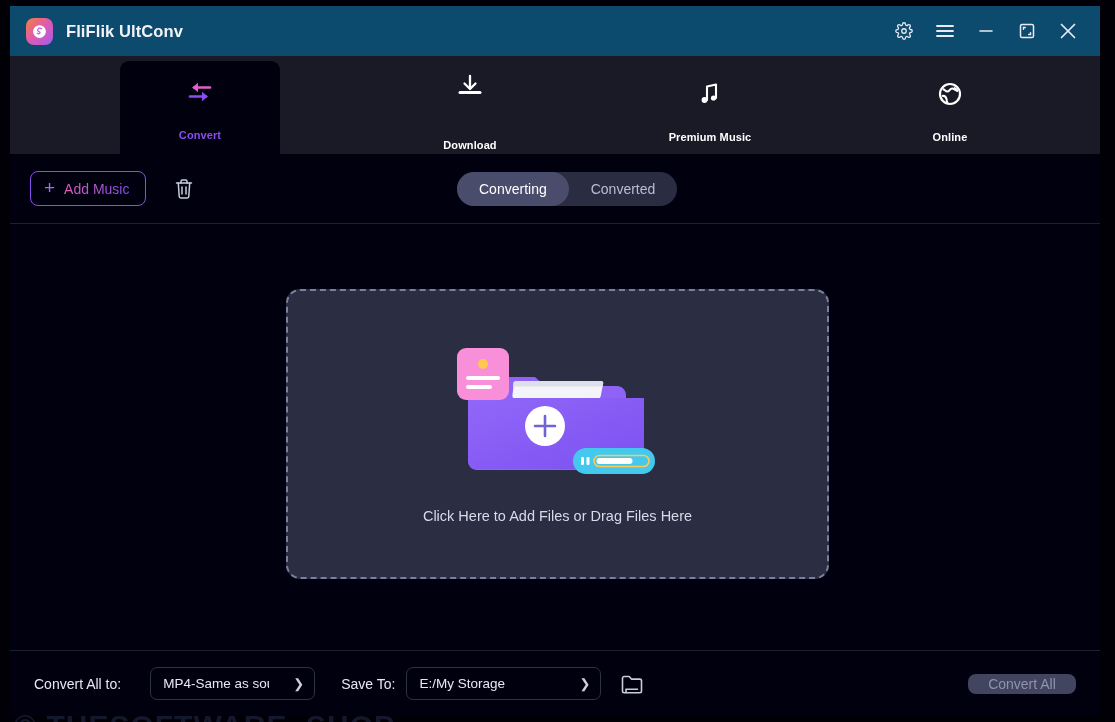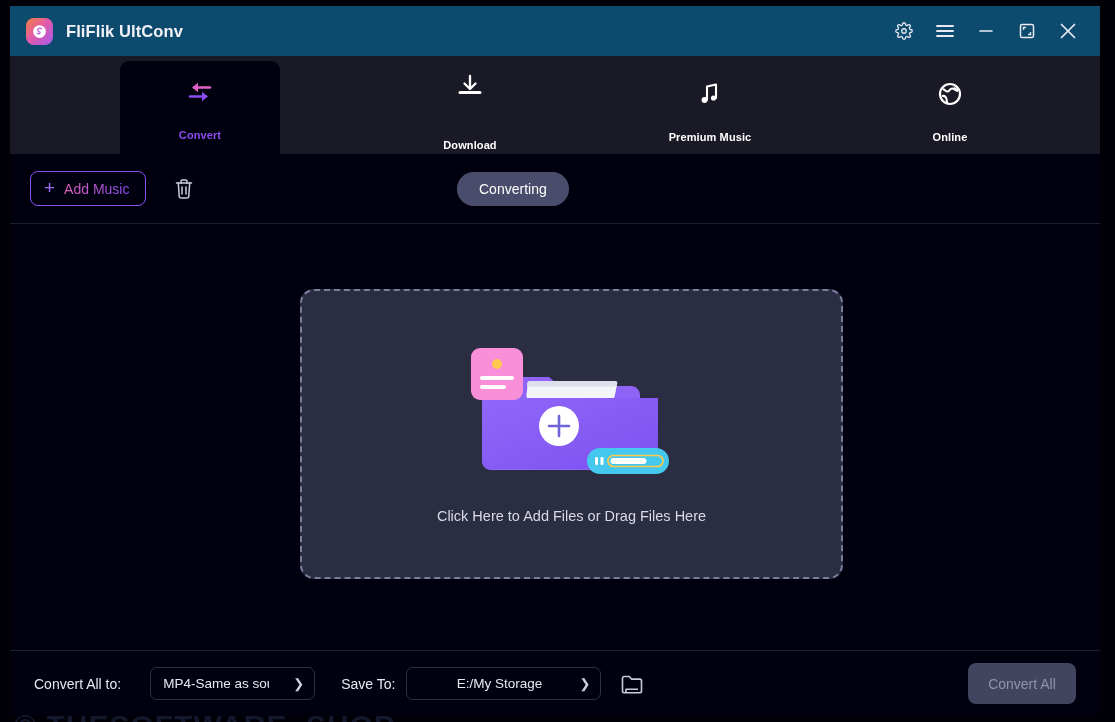--- a/index.html
+++ b/index.html
@@ -178,21 +178,20 @@
     width: 543px;
     height: 290px;
     background: #2b2d42;
     border: 2px dashed #7b7f9e;
     border-radius: 14px;
     display: flex;
     flex-direction: column;
     align-items: center;
     justify-content: center;
     cursor: pointer;
-    margin-left: 14px;
   }
   #drop-illustration {
     width: 206px; height: 135px;
     position: relative;
     margin-bottom: 28px;
   }
   #drop-text {
     color: #d8dae8;
     font-size: 14.5px;
   }
@@ -200,21 +199,20 @@
   
   #bottom-bar {
     position: absolute;
     left: 0; top: 644px;
     width: 1090px;
     height: 66px;
     background: #00000f;
     border-top: 1px solid #1d2030;
     display: flex;
     align-items: center;
-    text-align: center;
   }
   .bb-label {
     color: #e6e8f2;
     font-size: 14px;
   }
   #convert-all-to-label { margin-left: 24px; }
   #format-select {
     margin-left: 29px;
     width: 165px;
     height: 33px;
@@ -246,21 +244,21 @@
   #folder-btn {
     margin-left: 18px;
     width: 26px; height: 26px;
     display:flex; align-items:center; justify-content:center;
     cursor: pointer;
   }
   #convert-all-btn {
     margin-left: auto;
     margin-right: 24px;
     width: 108px;
-    height: 41px;
+    height: 20px;
     border-radius: 8px;
     background: #42455f;
     color: #8f93ad;
     font-size: 14px;
     display: flex; align-items: center; justify-content: center;
     cursor: default;
     border: none;
   }
 
   
@@ -386,20 +384,21 @@
         <path d="M7 5V3.2c0-.6.5-1.2 1.2-1.2h3.6c.7 0 1.2.6 1.2 1.2V5"></path>
         <path d="M4.3 5l.9 13.3c0 .9.8 1.7 1.7 1.7h6.2c.9 0 1.7-.8 1.7-1.7L15.7 5"></path>
         <line x1="8" y1="9" x2="8" y2="16"></line>
         <line x1="12" y1="9" x2="12" y2="16"></line>
       </svg>
     </div>
   </div>
 
   <div id="segmented">
     <div class="seg-item active">Converting</div>
+    <div class="seg-item">Converted</div>
   </div>
 
   <div id="main-area">
     <div id="drop-zone">
       <div id="drop-illustration">
         <svg width="206" height="135" viewBox="0 0 206 135">
 
           <path d="M22 32h58l10 9h72c5 0 9 4 9 9v66c0 5-4 9-9 9H22c-5 0-9-4-9-9V41c0-5 4-9 9-9z" fill="#8e63f5"></path>
 
           <path d="M58 36h88c1.5 0 2.5 1.2 2.2 2.6l-2.5 12.6c-.3 1.4-1.6 2.4-3 2.4H60c-1.6 0-2.8-1.3-2.6-2.8l1.4-12.6c.1-1.2 1.1-2.2 2.3-2.2z" fill="#f4f5f8"></path>

